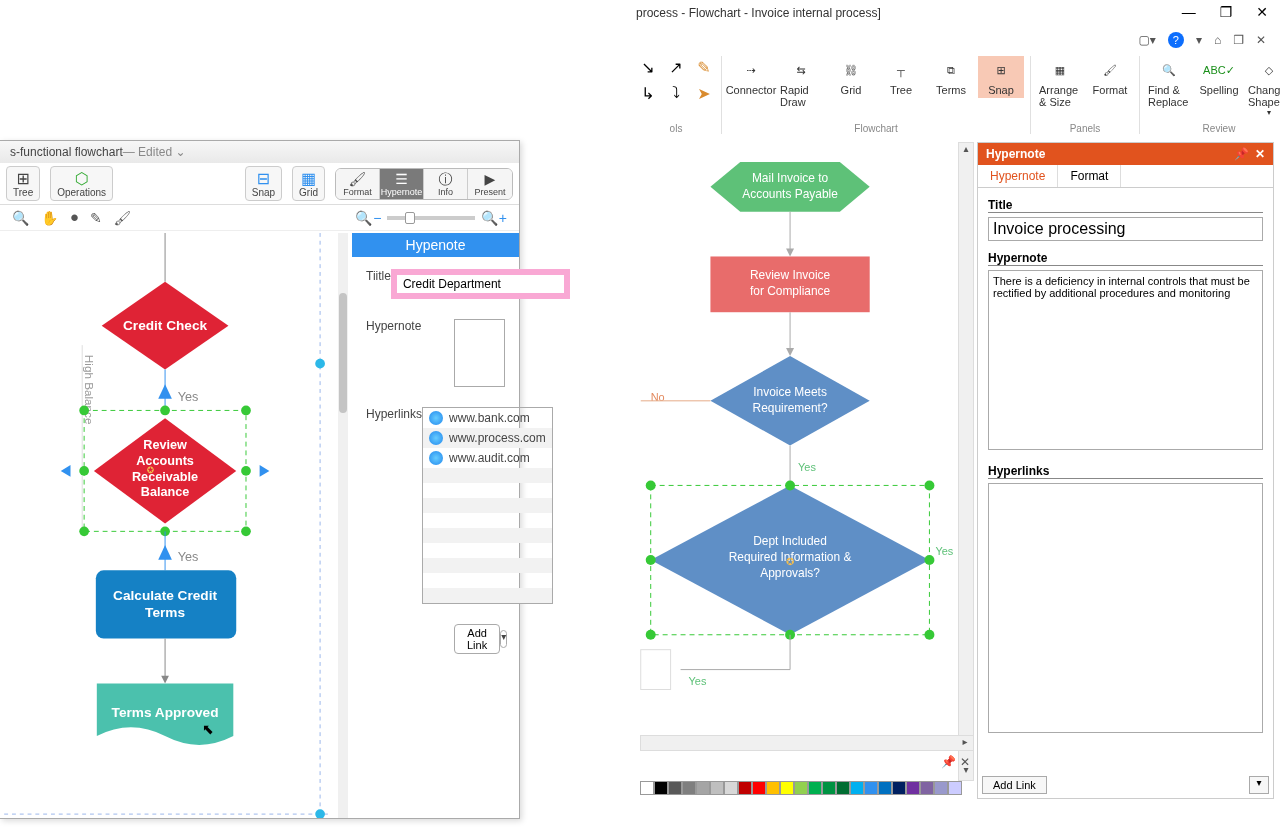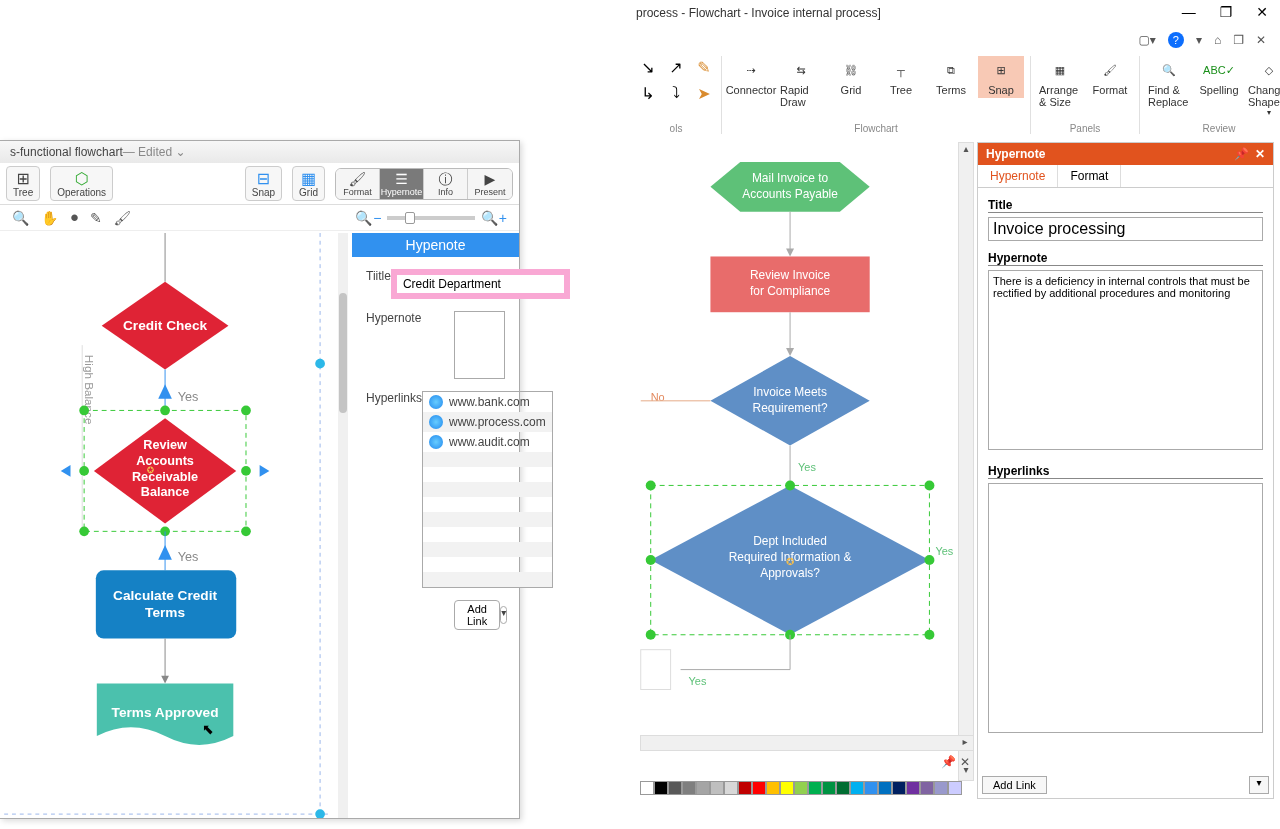--- a/index.html
+++ b/index.html
@@ -77,21 +77,21 @@
   
   .mac-canvas { position: absolute; left: 0; top: 92px; width: 335px; bottom: 0; overflow: hidden; }
   .mac-canvas svg { width: 100%; height: 100%; }
   
   .mac-scroll { position: absolute; left: 338px; top: 92px; width: 10px; bottom: 0; background: #f0f0f0; }
   .mac-scroll .thumb { position: absolute; top: 60px; width: 8px; left: 1px; height: 120px; background: #c4c4c4; border-radius: 4px; }
   
   .mac-inspector { position: absolute; left: 352px; top: 92px; right: 0; bottom: 0; background: #fff; }
   .mac-insp-head { background: #3191ef; color: #fff; text-align: center; font-size: 14px; padding: 4px; }
   .mac-insp-body { padding: 12px 14px; font-size: 12px; color: #444; }
-  .mac-insp-body .row { display: flex; margin-bottom: 12px; align-items: flex-start; }
+  .mac-insp-body .row { display: flex; margin-bottom: 20px; align-items: flex-start; }
   .mac-insp-body .row .lab { width: 88px; font-size: 12px; }
   .mac-insp-body input.title { flex: 1; border: 6px solid #f9a8d4; padding: 2px 6px; font-size: 12px; }
   .mac-insp-body .notesbox { flex: 1; height: 68px; border: 1px solid #aaa; }
   .mac-insp-body .linksbox { flex: 1; border: 1px solid #aaa; }
   .linksbox .link-row { display: flex; align-items: center; gap: 6px; padding: 3px 6px; font-size: 12px; }
   .linksbox .link-row.alt { background: #f2f2f2; }
   .linksbox .globe { width: 14px; height: 14px; border-radius: 50%; background: radial-gradient(#6cf,#28e); }
   .linksbox .strip { height: 15px; }
   .linksbox .strip.alt { background: #f2f2f2; }
   .addlink-row { display: flex; align-items: center; margin-top: 8px; }

